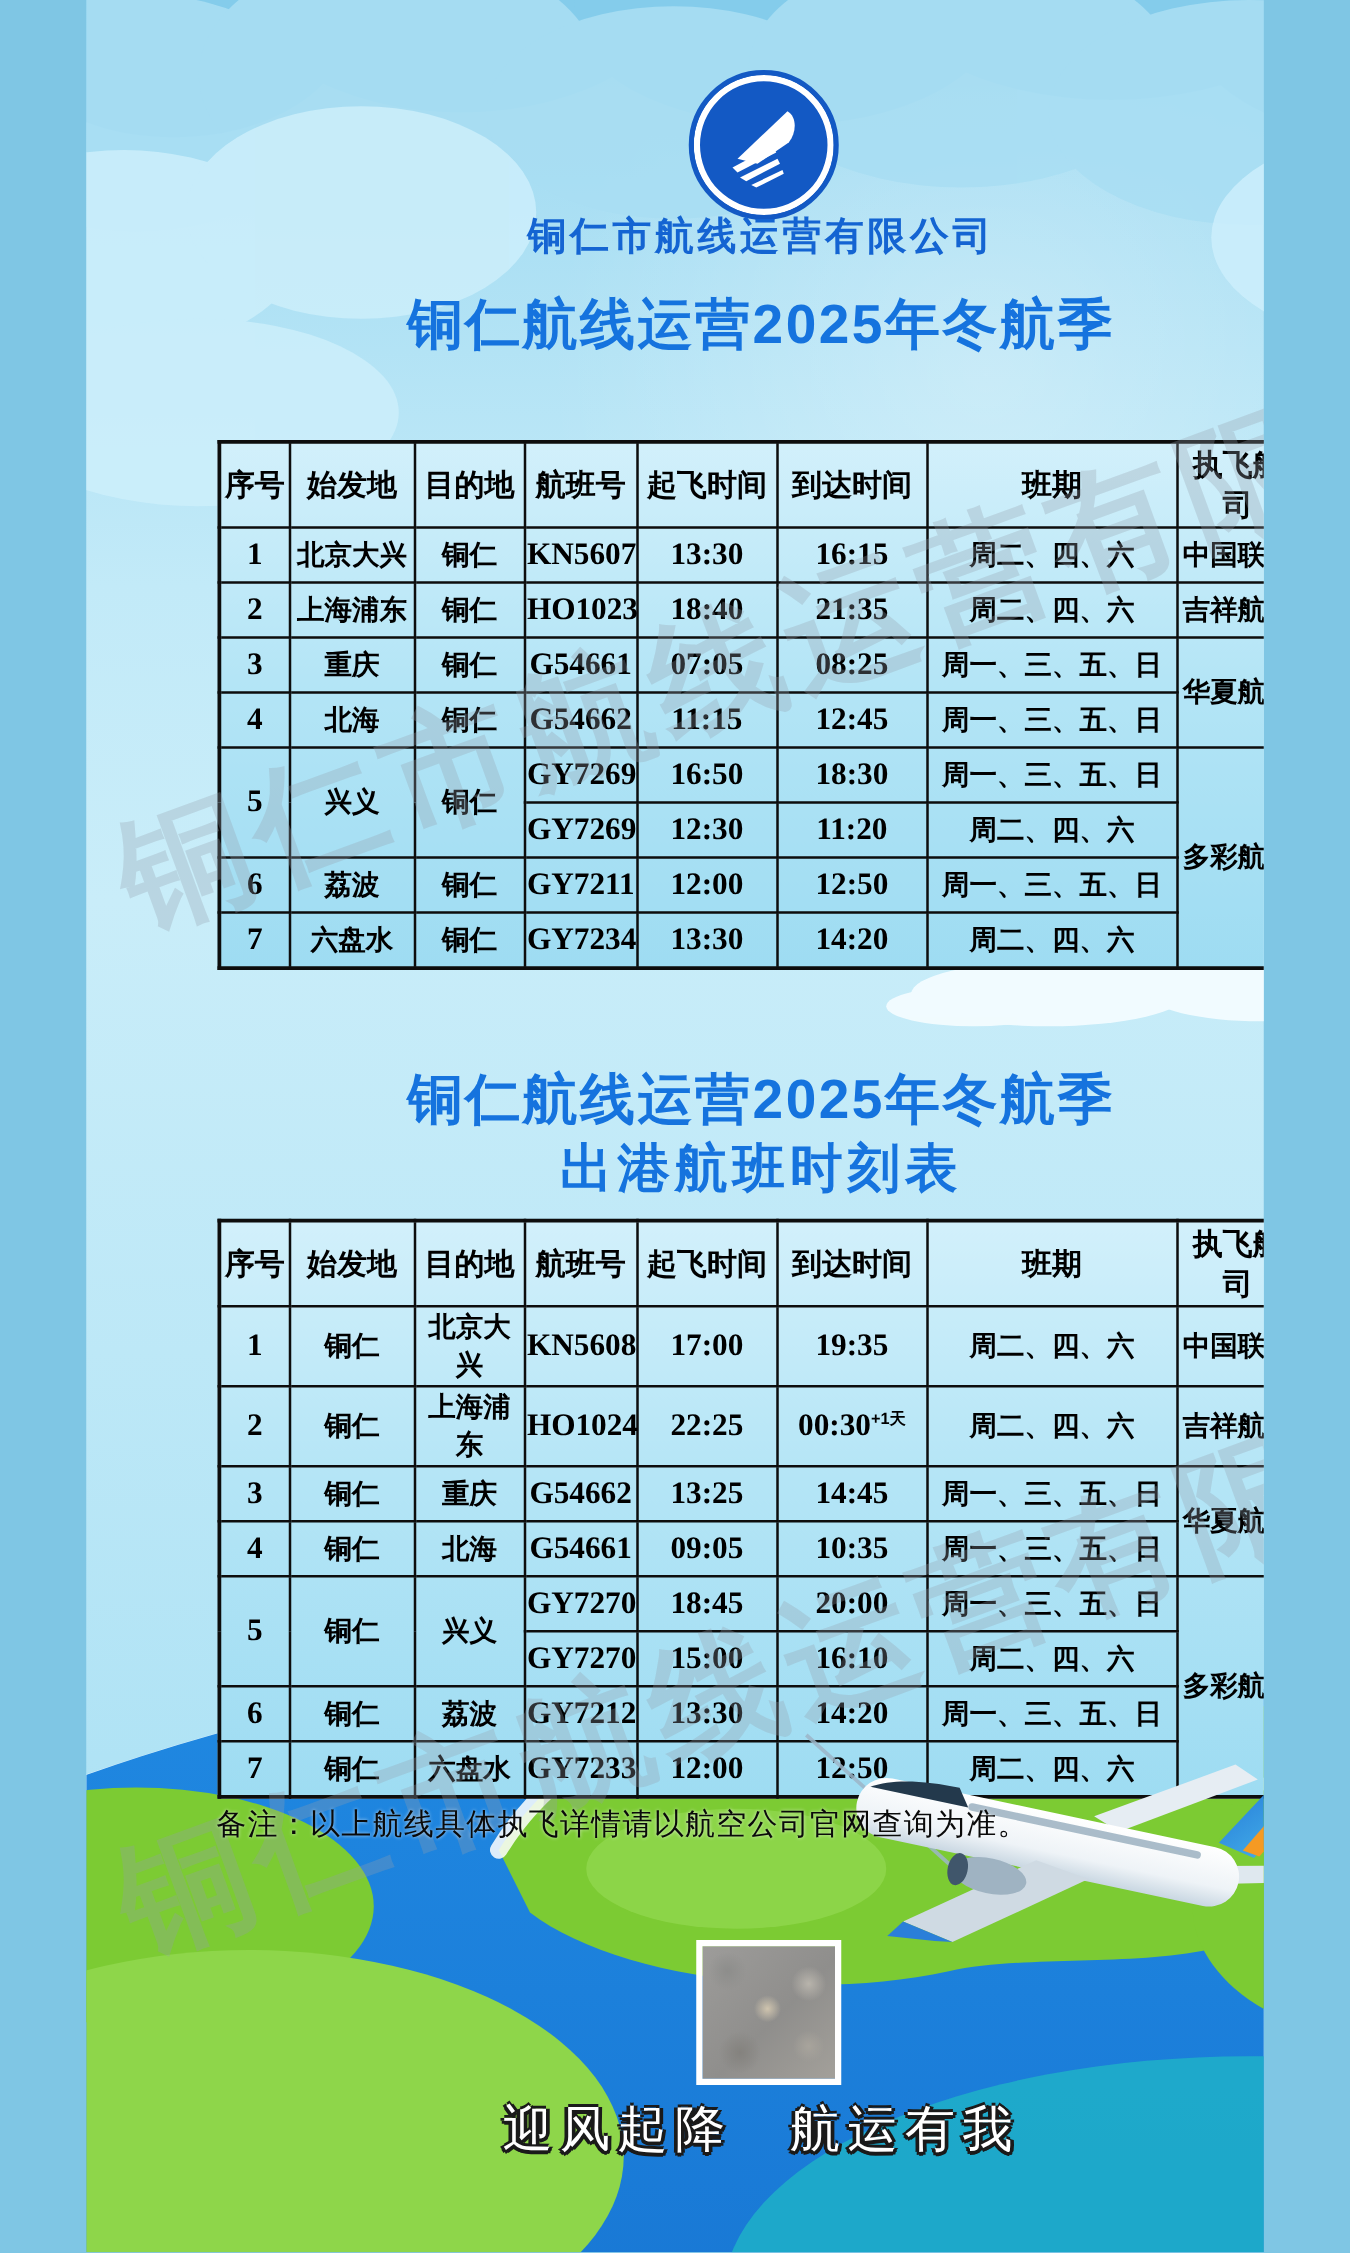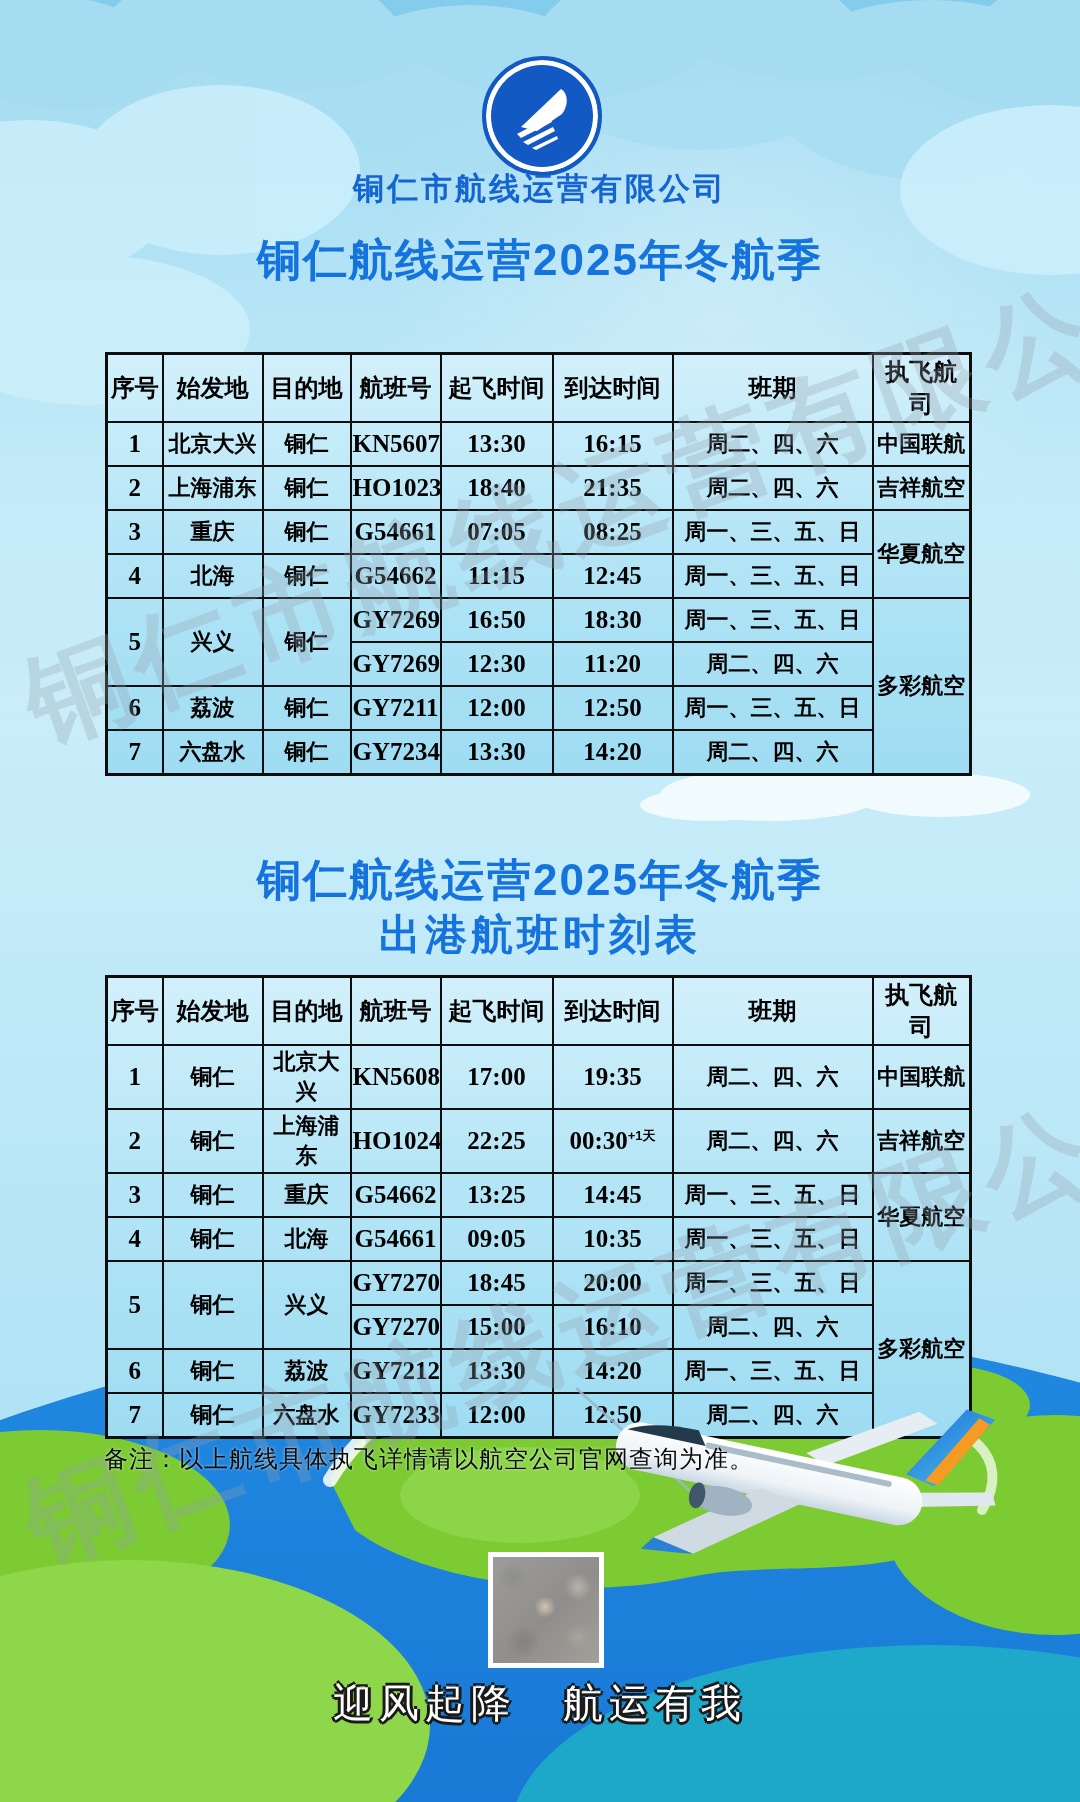--- a/index.html
+++ b/index.html
@@ -1,17 +1,17 @@
 <!DOCTYPE html>
 <html><head>
 <meta charset="utf-8">
 <style>
   html,body{margin:0;padding:0;background:#7fc6e4;}
   #poster{
-    position:relative;width:1080px;height:1802px;overflow:hidden;margin:0 auto;
+    position:relative;width:942px;height:1802px;overflow:hidden;margin:0 auto;
     background:
       radial-gradient(circle 500px at 720px 300px, rgba(255,255,255,0.28), rgba(255,255,255,0) 70%),
       linear-gradient(180deg,#96d6ef 0%,#a8def3 8%,#c2eaf8 26%,#c9edf9 40%,#bde8f7 60%,#b0e3f5 78%,#a5def3 100%);
     font-family:"Liberation Sans", sans-serif;
   }
   .abs{position:absolute;}
   
   .logo-ring{
     left:482px;top:56px;width:112px;height:112px;border-radius:50%;
     background:#1359c4;border:4px solid #1359c4;box-shadow:inset 0 0 0 5px #ffffff;

